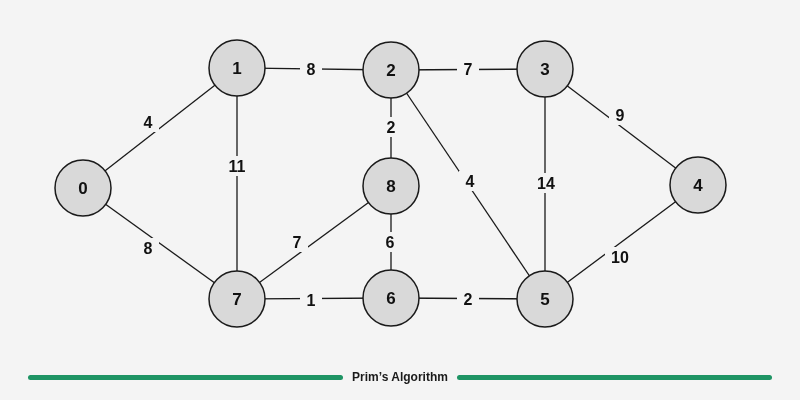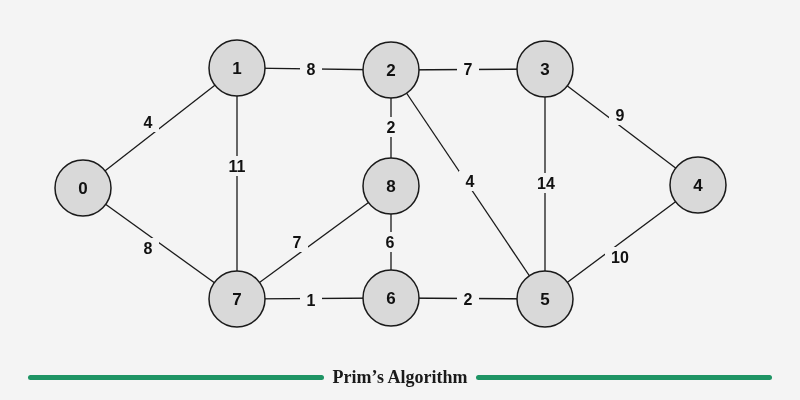--- a/index.html
+++ b/index.html
@@ -55,26 +55,25 @@
     box-sizing: border-box;
     padding: 0 28px;
   }
   .caption-rule {
     flex: 1;
     height: 5px;
     border-radius: 3px;
     background: #1e9464;
   }
   .caption-title {
-    font-size: 18px;
+    font-size: 12px;
     font-weight: 700;
     color: #1a1a1a;
     white-space: nowrap;
     line-height: 22px;
-    font-family: Liberation Serif, serif;
   }
 </style>
 </head>
 <body>
 
 <div class="canvas">
   <svg id="graph-svg" width="800" height="400" viewBox="0 0 800 400">
       <line class="edge-line" x1="83" y1="188" x2="237" y2="68"></line>
       <line class="edge-line" x1="83" y1="188" x2="237" y2="299"></line>
       <line class="edge-line" x1="237" y1="68" x2="391" y2="70"></line>

